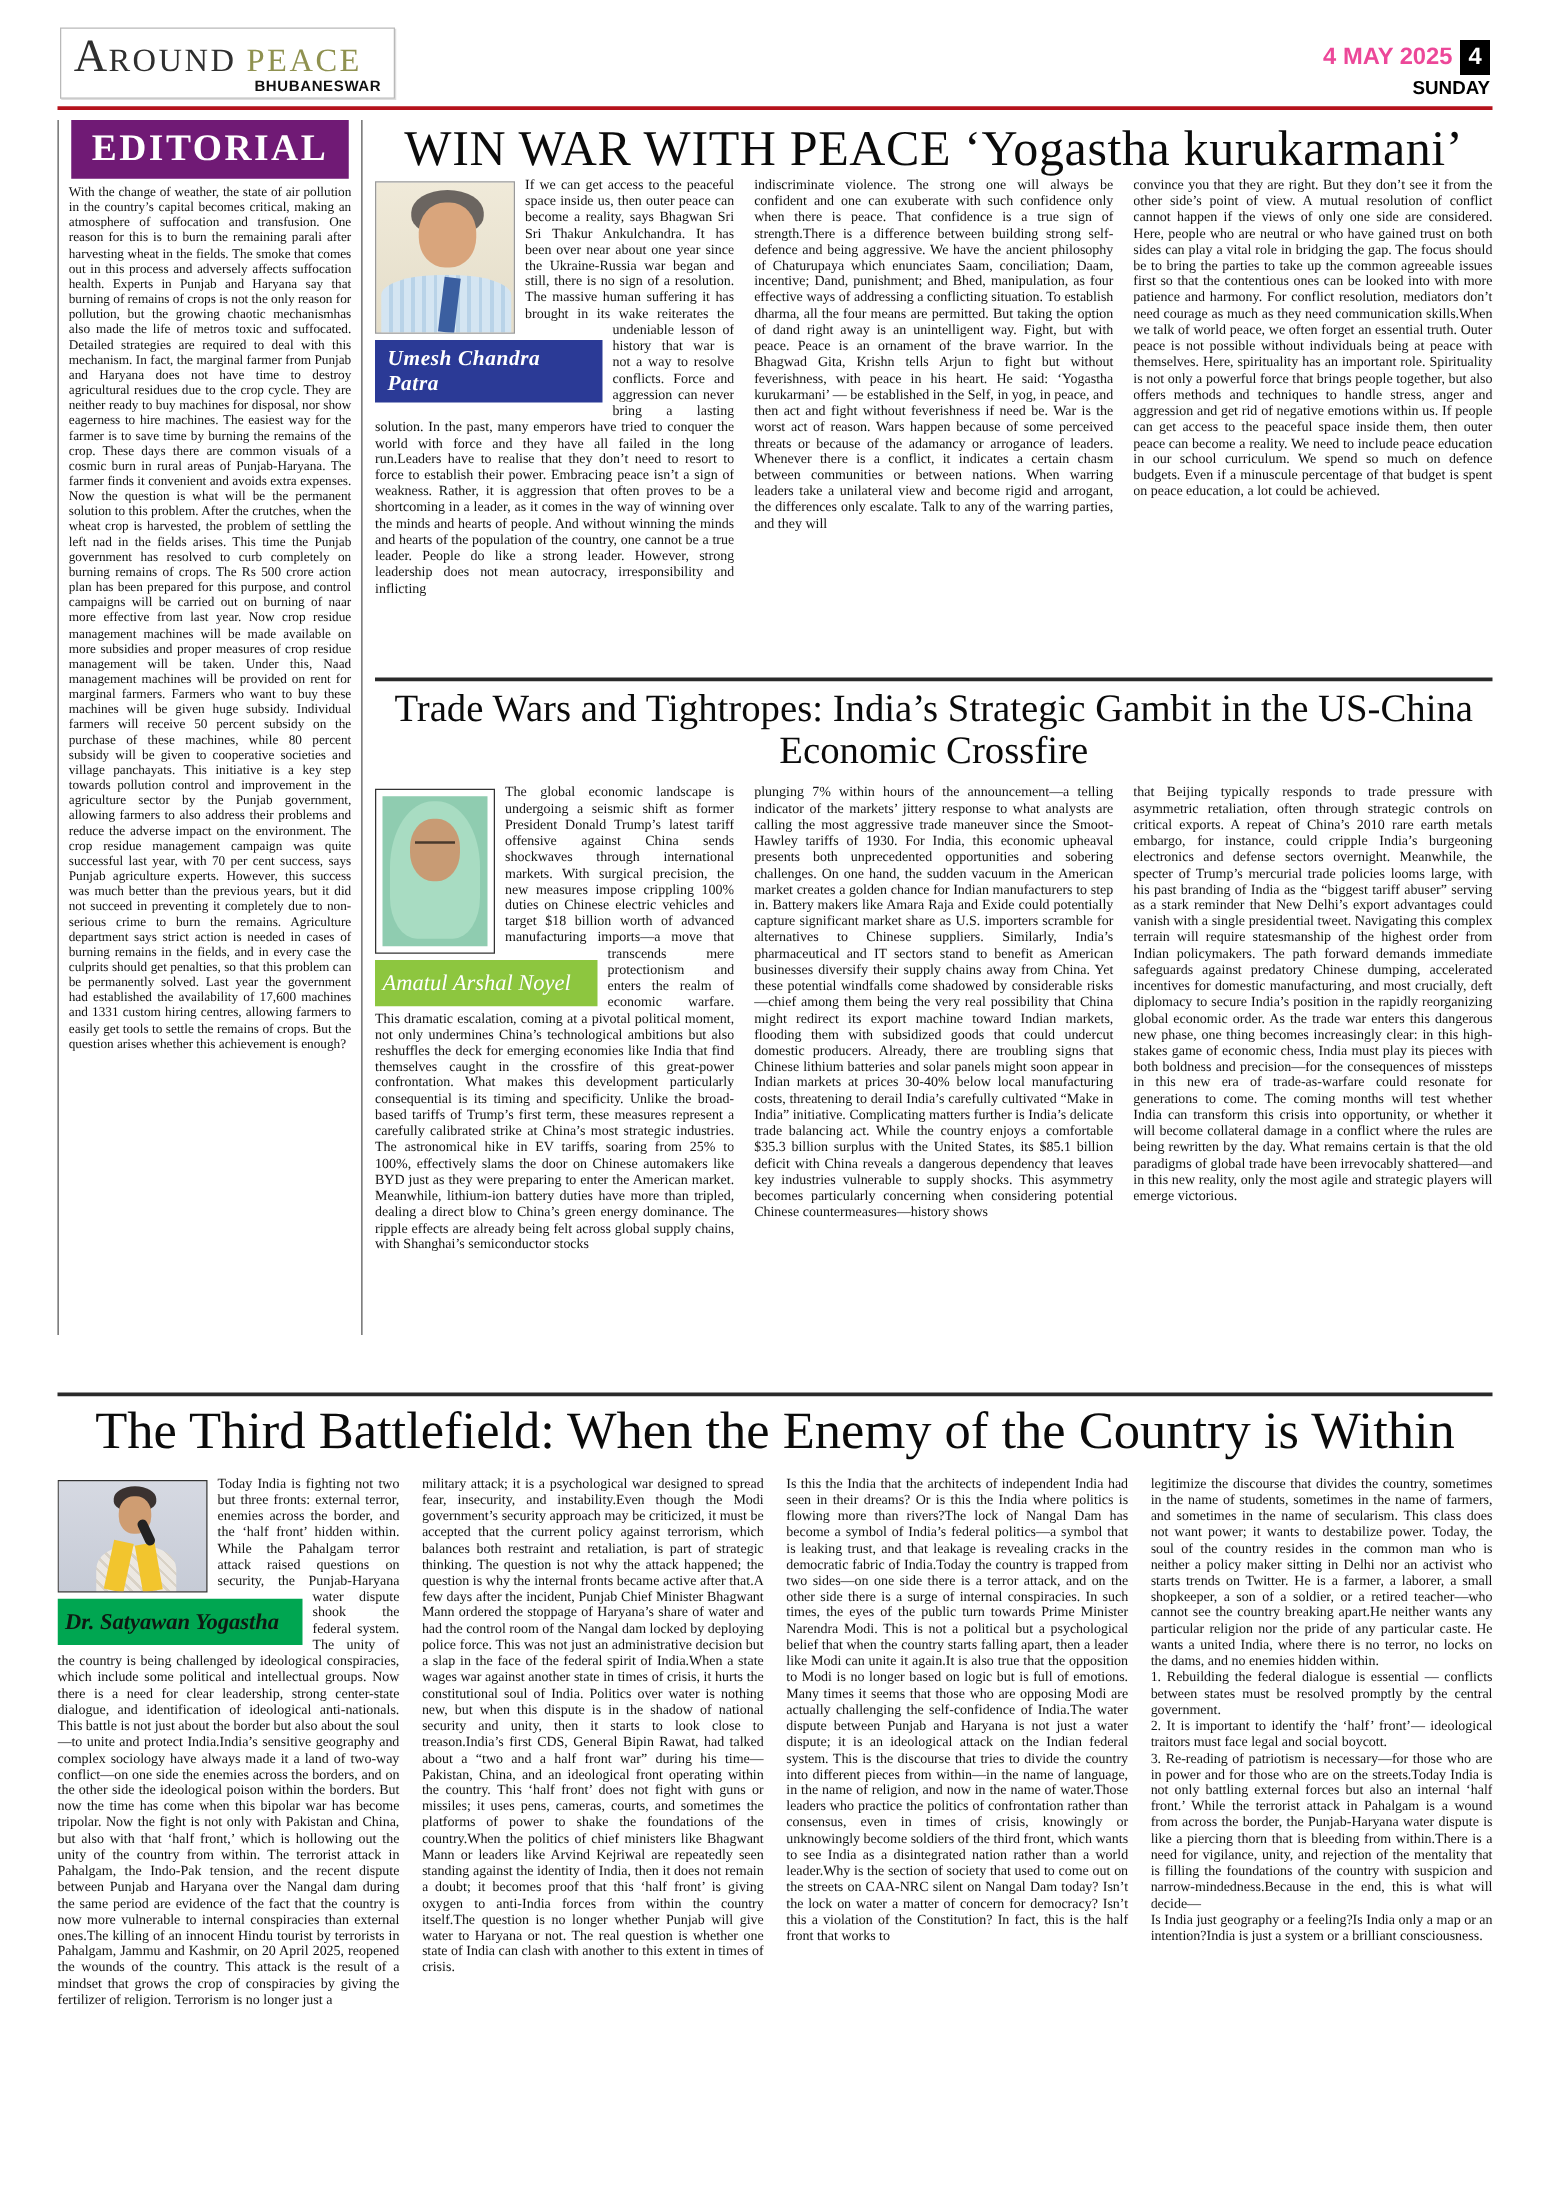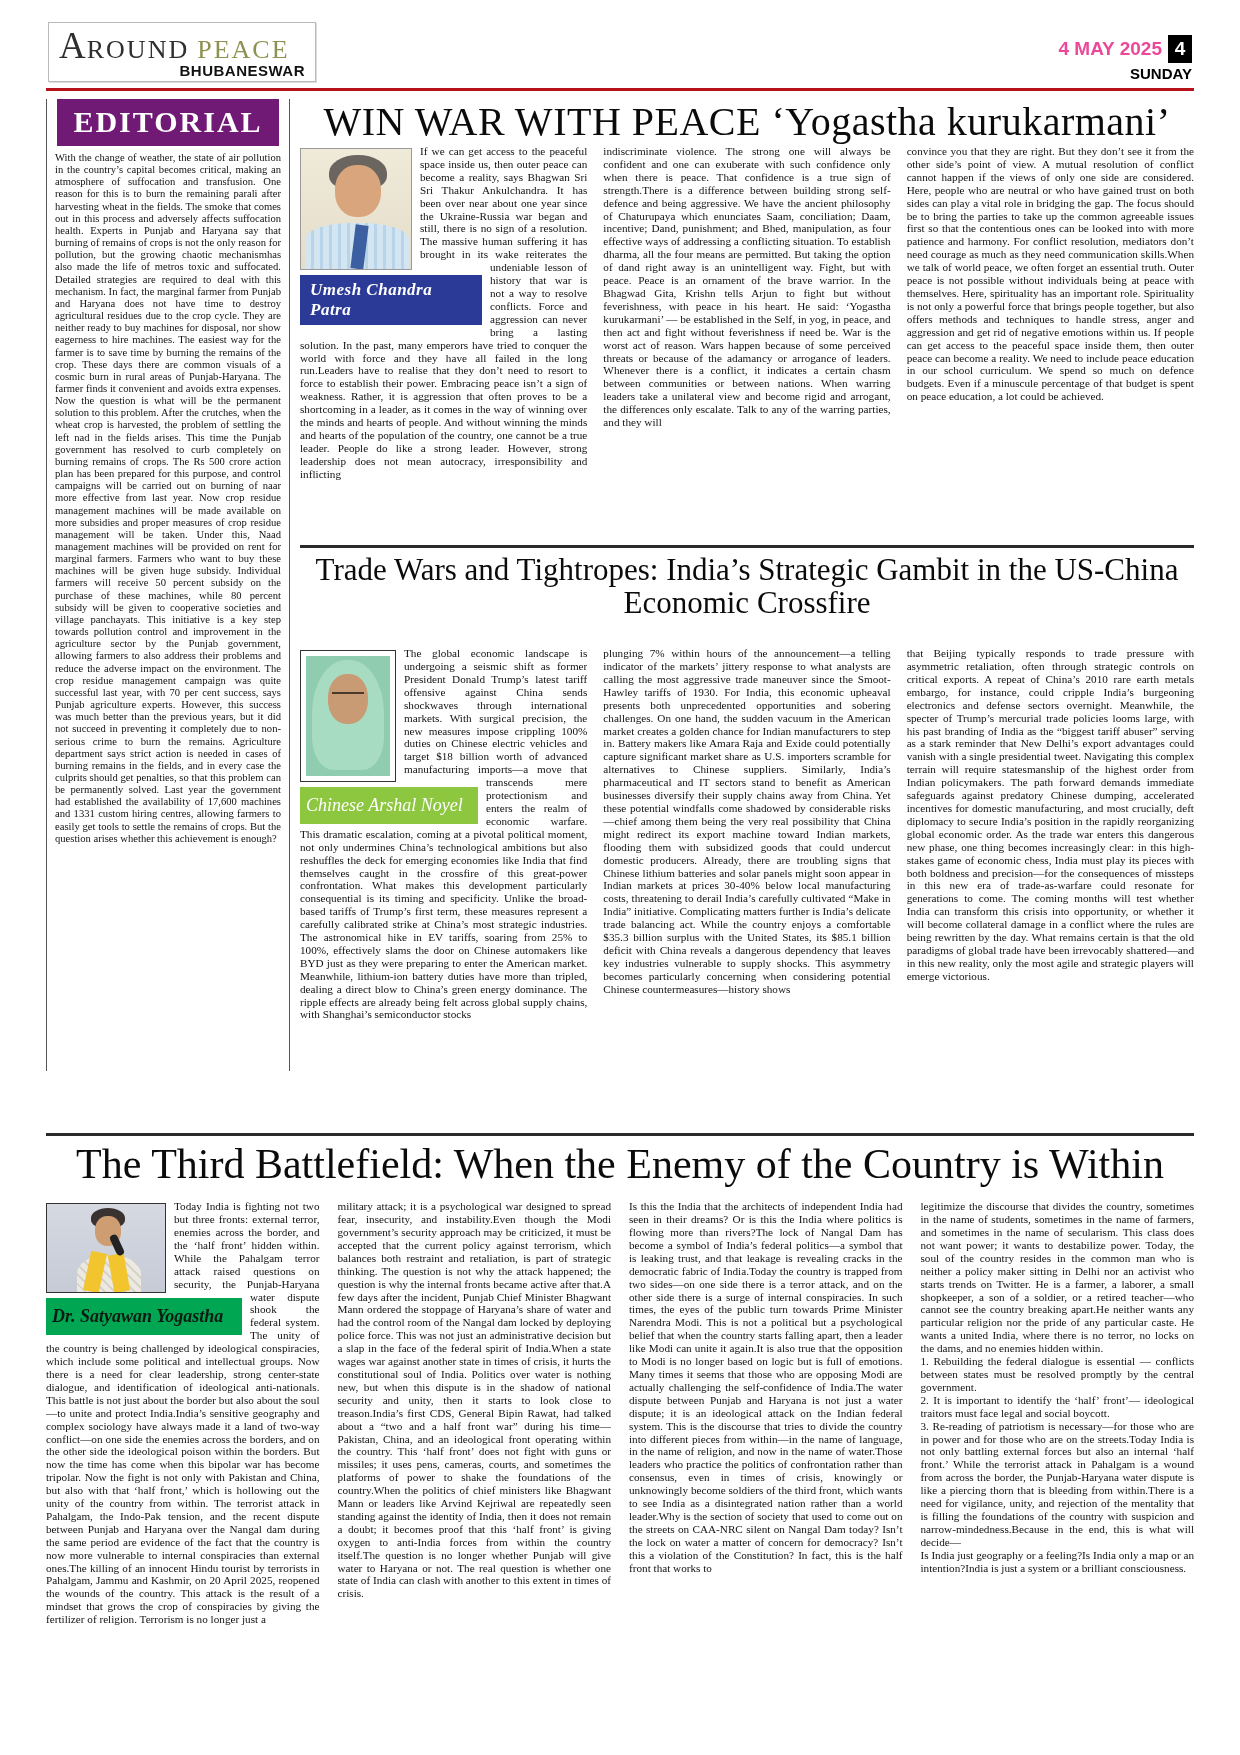--- a/index.html
+++ b/index.html
@@ -7,21 +7,21 @@
   body { width:1240px; height:1755px; overflow:hidden; font-family:"Liberation Serif", serif; color:#111; }
   .page { width:1148px; margin:0 auto; padding-top:22px; }
 
   
   .hdr { display:flex; justify-content:space-between; align-items:flex-end; padding:0 2px 6px 2px; }
   .masthead-box { border:1px solid #b9b9b9; box-shadow:1px 1px 0 #ddd; padding:4px 10px 2px 10px; min-width:268px; }
   .brand-line { white-space:nowrap; line-height:1; }
   .brand-initial { font-family:"Liberation Serif", serif; font-size:37px; color:#2f2f2f; letter-spacing:1px; }
   .brand-rest { font-family:"Liberation Serif", serif; font-size:26px; color:#2f2f2f; letter-spacing:2px; }
   .brand-accent { font-family:"Liberation Serif", serif; font-size:26px; color:#8f9150; letter-spacing:2px; margin-left:8px; }
-  .brand-city { text-align:right; font-family:"Liberation Sans", sans-serif; font-weight:bold; font-size:15px; color:#111; letter-spacing:.5px; margin-top:-2px; }
+  .brand-city { text-align:right; font-family:"Liberation Sans", sans-serif; font-weight:bold; font-size:12px; color:#111; letter-spacing:.5px; margin-top:-2px; }
   .hdr-right { text-align:right; font-family:"Liberation Sans", sans-serif; }
   .hdr-date-row { display:flex; align-items:center; justify-content:flex-end; gap:6px; }
   .hdr-date { font-weight:bold; font-size:19px; color:#ec4899; }
   .pageno { display:inline-block; background:#000; color:#fff; font-weight:bold; font-size:19px; width:24px; height:28px; line-height:28px; text-align:center; }
   .hdr-day { font-weight:bold; font-size:15px; color:#000; margin-top:2px; }
   .red-rule { border-top:3px solid #b5121b; margin-bottom:8px; }
 
   
   .row1 { display:flex; gap:10px; }
   .ed-col { width:244px; flex:0 0 244px; border-left:1px solid #555; border-right:1px solid #555; padding:0 8px 4px 8px; height:972px; overflow:hidden; }
@@ -41,21 +41,21 @@
 
   figure.authfig { float:left; margin:3px 8px 2px 0; }
   .byline-box { float:left; clear:left; margin:3px 8px 3px 0; text-align:left;font-style:italic; }
 
   
   .a1-headline { font-size:40px; line-height:1.05; letter-spacing:.5px; margin:2px 0 2px 0; }
   .a1-cols .col { height:392px; }
   .byline-a1 { background:#2b3a96; color:#fff; font-weight:bold; font-size:17px; padding:5px 10px; width:182px; letter-spacing:.5px; }
 
   
-  .a2-headline { font-size:31px; line-height:1.05; margin:6px 0 28px 0; }
+  .a2-headline { font-size:31px; line-height:1.05; margin:6px 0 12px 0; }
   .a2-cols .col { height:478px; }
   .byline-a2 { background:#8dc63f; color:#fff; font-size:18px; padding:8px 6px; width:178px; }
 
   
   .a3-headline { font-size:42px; line-height:1.05; margin:4px 0 14px 0; }
   .a3-cols { gap:18px; }
   .a3-cols .col { height:572px; }
   .byline-a3 { background:#00a651; color:#0d1a12; font-weight:bold; font-size:18px; padding:8px 6px; width:196px; }
 
   
@@ -143,21 +143,21 @@
           <div class="col">
             <figure class="authfig">
               <div class="photo photo2">
                 <div class="inner">
                   <div class="scarf"></div>
                   <div class="face2"></div>
                   <div class="glasses"></div>
                 </div>
               </div>
             </figure>
-            <div class="byline-box byline-a2">Chinese Arshal Noyel</div>
+            <div class="byline-box byline-a2">Amatul Arshal Noyel</div>
             <div class="coltext">The global economic landscape is undergoing a seismic shift as former President Donald Trump’s latest tariff offensive against China sends shockwaves through international markets. With surgical precision, the new measures impose crippling 100% duties on Chinese electric vehicles and target $18 billion worth of advanced manufacturing imports—a move that transcends mere protectionism and enters the realm of economic warfare. This dramatic escalation, coming at a pivotal political moment, not only undermines China’s technological ambitions but also reshuffles the deck for emerging economies like India that find themselves caught in the crossfire of this great-power confrontation. What makes this development particularly consequential is its timing and specificity. Unlike the broad-based tariffs of Trump’s first term, these measures represent a carefully calibrated strike at China’s most strategic industries. The astronomical hike in EV tariffs, soaring from 25% to 100%, effectively slams the door on Chinese automakers like BYD just as they were preparing to enter the American market. Meanwhile, lithium-ion battery duties have more than tripled, dealing a direct blow to China’s green energy dominance. The ripple effects are already being felt across global supply chains, with Shanghai’s semiconductor stocks</div>
           </div>
           <div class="col">
             <div class="coltext">plunging 7% within hours of the announcement—a telling indicator of the markets’ jittery response to what analysts are calling the most aggressive trade maneuver since the Smoot-Hawley tariffs of 1930. For India, this economic upheaval presents both unprecedented opportunities and sobering challenges. On one hand, the sudden vacuum in the American market creates a golden chance for Indian manufacturers to step in. Battery makers like Amara Raja and Exide could potentially capture significant market share as U.S. importers scramble for alternatives to Chinese suppliers. Similarly, India’s pharmaceutical and IT sectors stand to benefit as American businesses diversify their supply chains away from China. Yet these potential windfalls come shadowed by considerable risks—chief among them being the very real possibility that China might redirect its export machine toward Indian markets, flooding them with subsidized goods that could undercut domestic producers. Already, there are troubling signs that Chinese lithium batteries and solar panels might soon appear in Indian markets at prices 30-40% below local manufacturing costs, threatening to derail India’s carefully cultivated “Make in India” initiative.  Complicating matters further is India’s delicate trade balancing act. While the country enjoys a comfortable $35.3 billion surplus with the United States, its $85.1 billion deficit with China reveals a dangerous dependency that leaves key industries vulnerable to supply shocks. This asymmetry becomes particularly concerning when considering potential Chinese countermeasures—history shows</div>
           </div>
           <div class="col">
             <div class="coltext">that Beijing typically responds to trade pressure with asymmetric retaliation, often through strategic controls on critical exports. A repeat of China’s 2010 rare earth metals embargo, for instance, could cripple India’s burgeoning electronics and defense sectors overnight. Meanwhile, the specter of Trump’s mercurial trade policies looms large, with his past branding of India as the “biggest tariff abuser” serving as a stark reminder that New Delhi’s export advantages could vanish with a single presidential tweet.  Navigating this complex terrain will require statesmanship of the highest order from Indian policymakers. The path forward demands immediate safeguards against predatory Chinese dumping, accelerated incentives for domestic manufacturing, and most crucially, deft diplomacy to secure India’s position in the rapidly reorganizing global economic order. As the trade war enters this dangerous new phase, one thing becomes increasingly clear: in this high-stakes game of economic chess, India must play its pieces with both boldness and precision—for the consequences of missteps in this new era of trade-as-warfare could resonate for generations to come.  The coming months will test whether India can transform this crisis into opportunity, or whether it will become collateral damage in a conflict where the rules are being rewritten by the day. What remains certain is that the old paradigms of global trade have been irrevocably shattered—and in this new reality, only the most agile and strategic players will emerge victorious.</div>
           </div>
         </div>
       </div>

